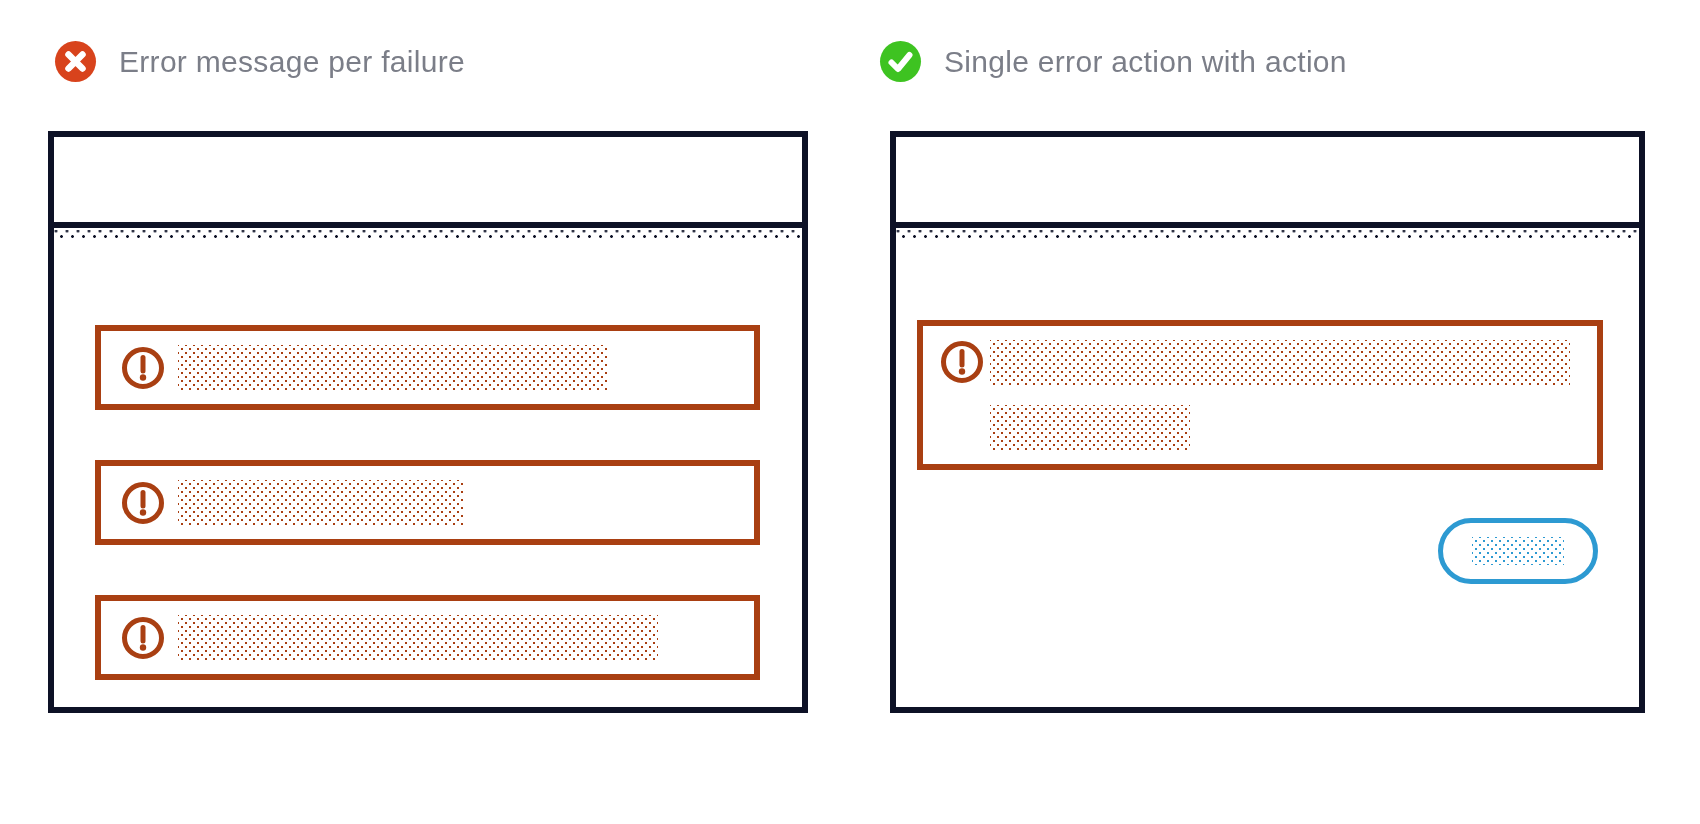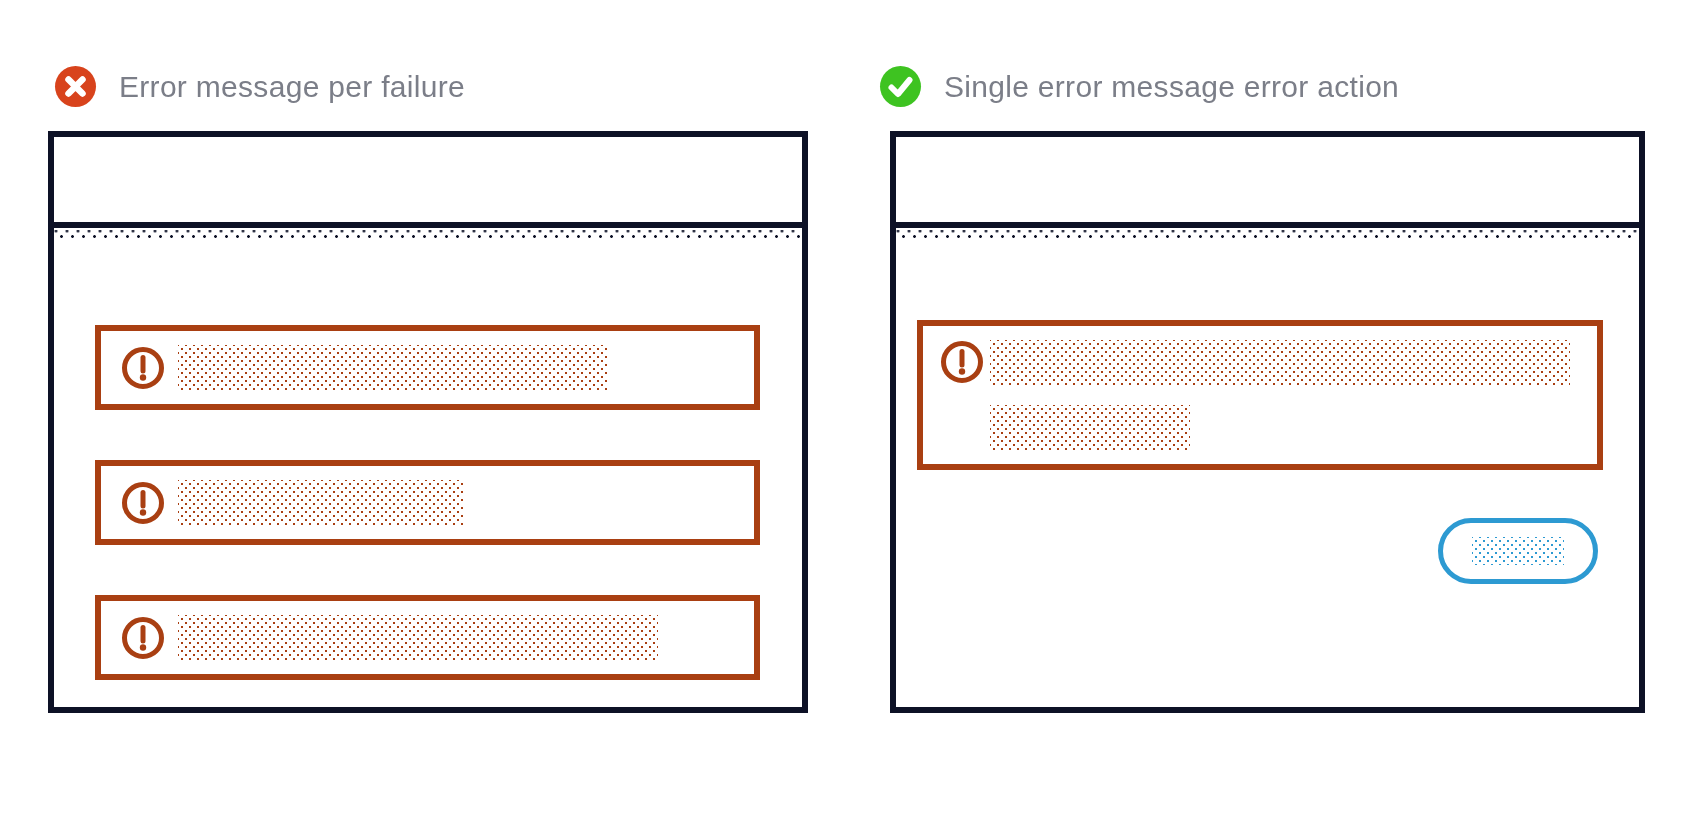--- a/index.html
+++ b/index.html
@@ -15,21 +15,21 @@
   html, body { width: 1700px; height: 824px; background: var(--bg); }
   body {
     position: relative;
     font-family: "Liberation Sans", sans-serif;
     overflow: hidden;
   }
 
   
   .panel-header {
     position: absolute;
-    top: 66px;
+    top: 41px;
     display: flex;
     align-items: center;
   }
   .panel-header.bad  { left: 55px; }
   .panel-header.good { left: 880px; }
   .badge {
     width: 41px; height: 41px;
     border-radius: 50%;
     flex: 0 0 41px;
     display: flex; align-items: center; justify-content: center;
@@ -173,21 +173,21 @@
     <div class="text-bar halftone rust" style="width: 480px;"></div>
   </div>
 </div>
 
 <div class="panel-header good">
   <div class="badge good">
     <svg width="41" height="41" viewBox="0 0 41 41" aria-hidden="true">
       <path d="M11.5 21.5 L18 28 L29.5 14" fill="none" stroke="#ffffff" stroke-width="6" stroke-linecap="round" stroke-linejoin="round"></path>
     </svg>
   </div>
-  <div class="panel-label">Single error message error action</div>
+  <div class="panel-label">Single error action with action</div>
 </div>
 
 <div class="card good">
   <div class="card-header"></div>
   <div class="dot-strip"></div>
 
   <div class="alert">
     <svg class="alert-icon" viewBox="0 0 44 44" aria-hidden="true">
       <circle cx="22" cy="22" r="18.5" fill="none" stroke="var(--rust)" stroke-width="5"></circle>
       <line x1="22" y1="11.5" x2="22" y2="25" stroke="var(--rust)" stroke-width="5" stroke-linecap="round"></line>

